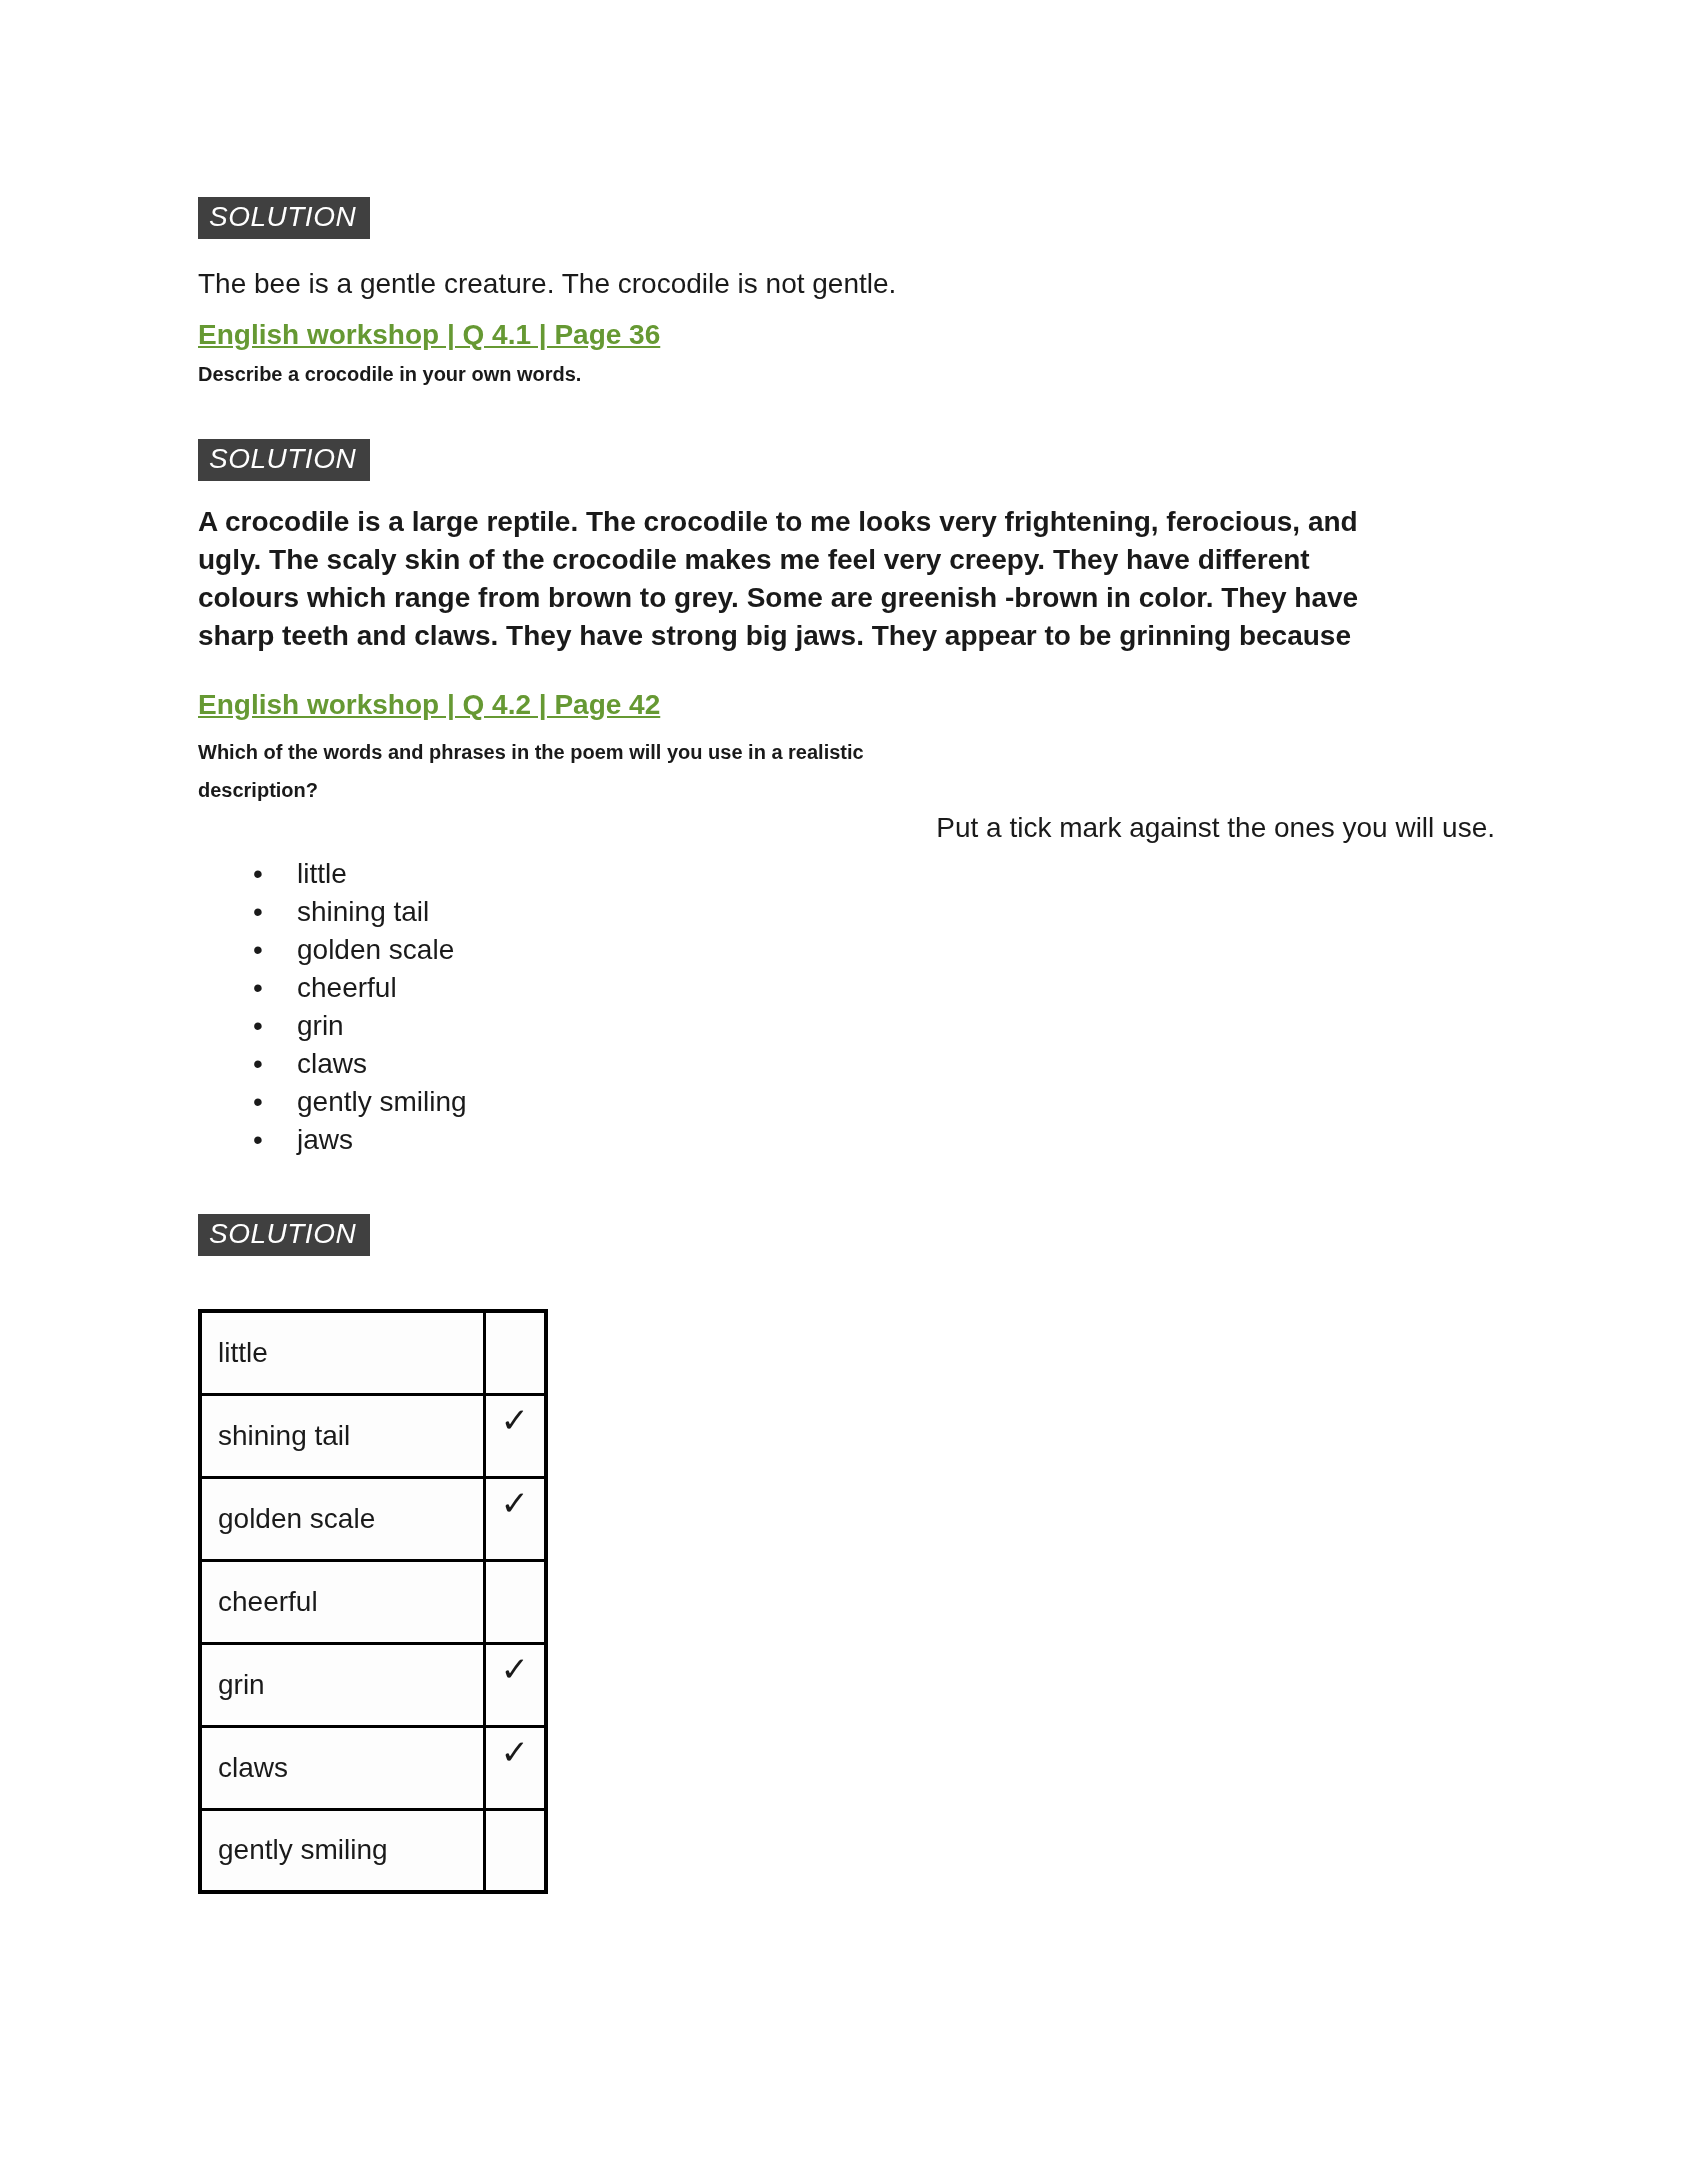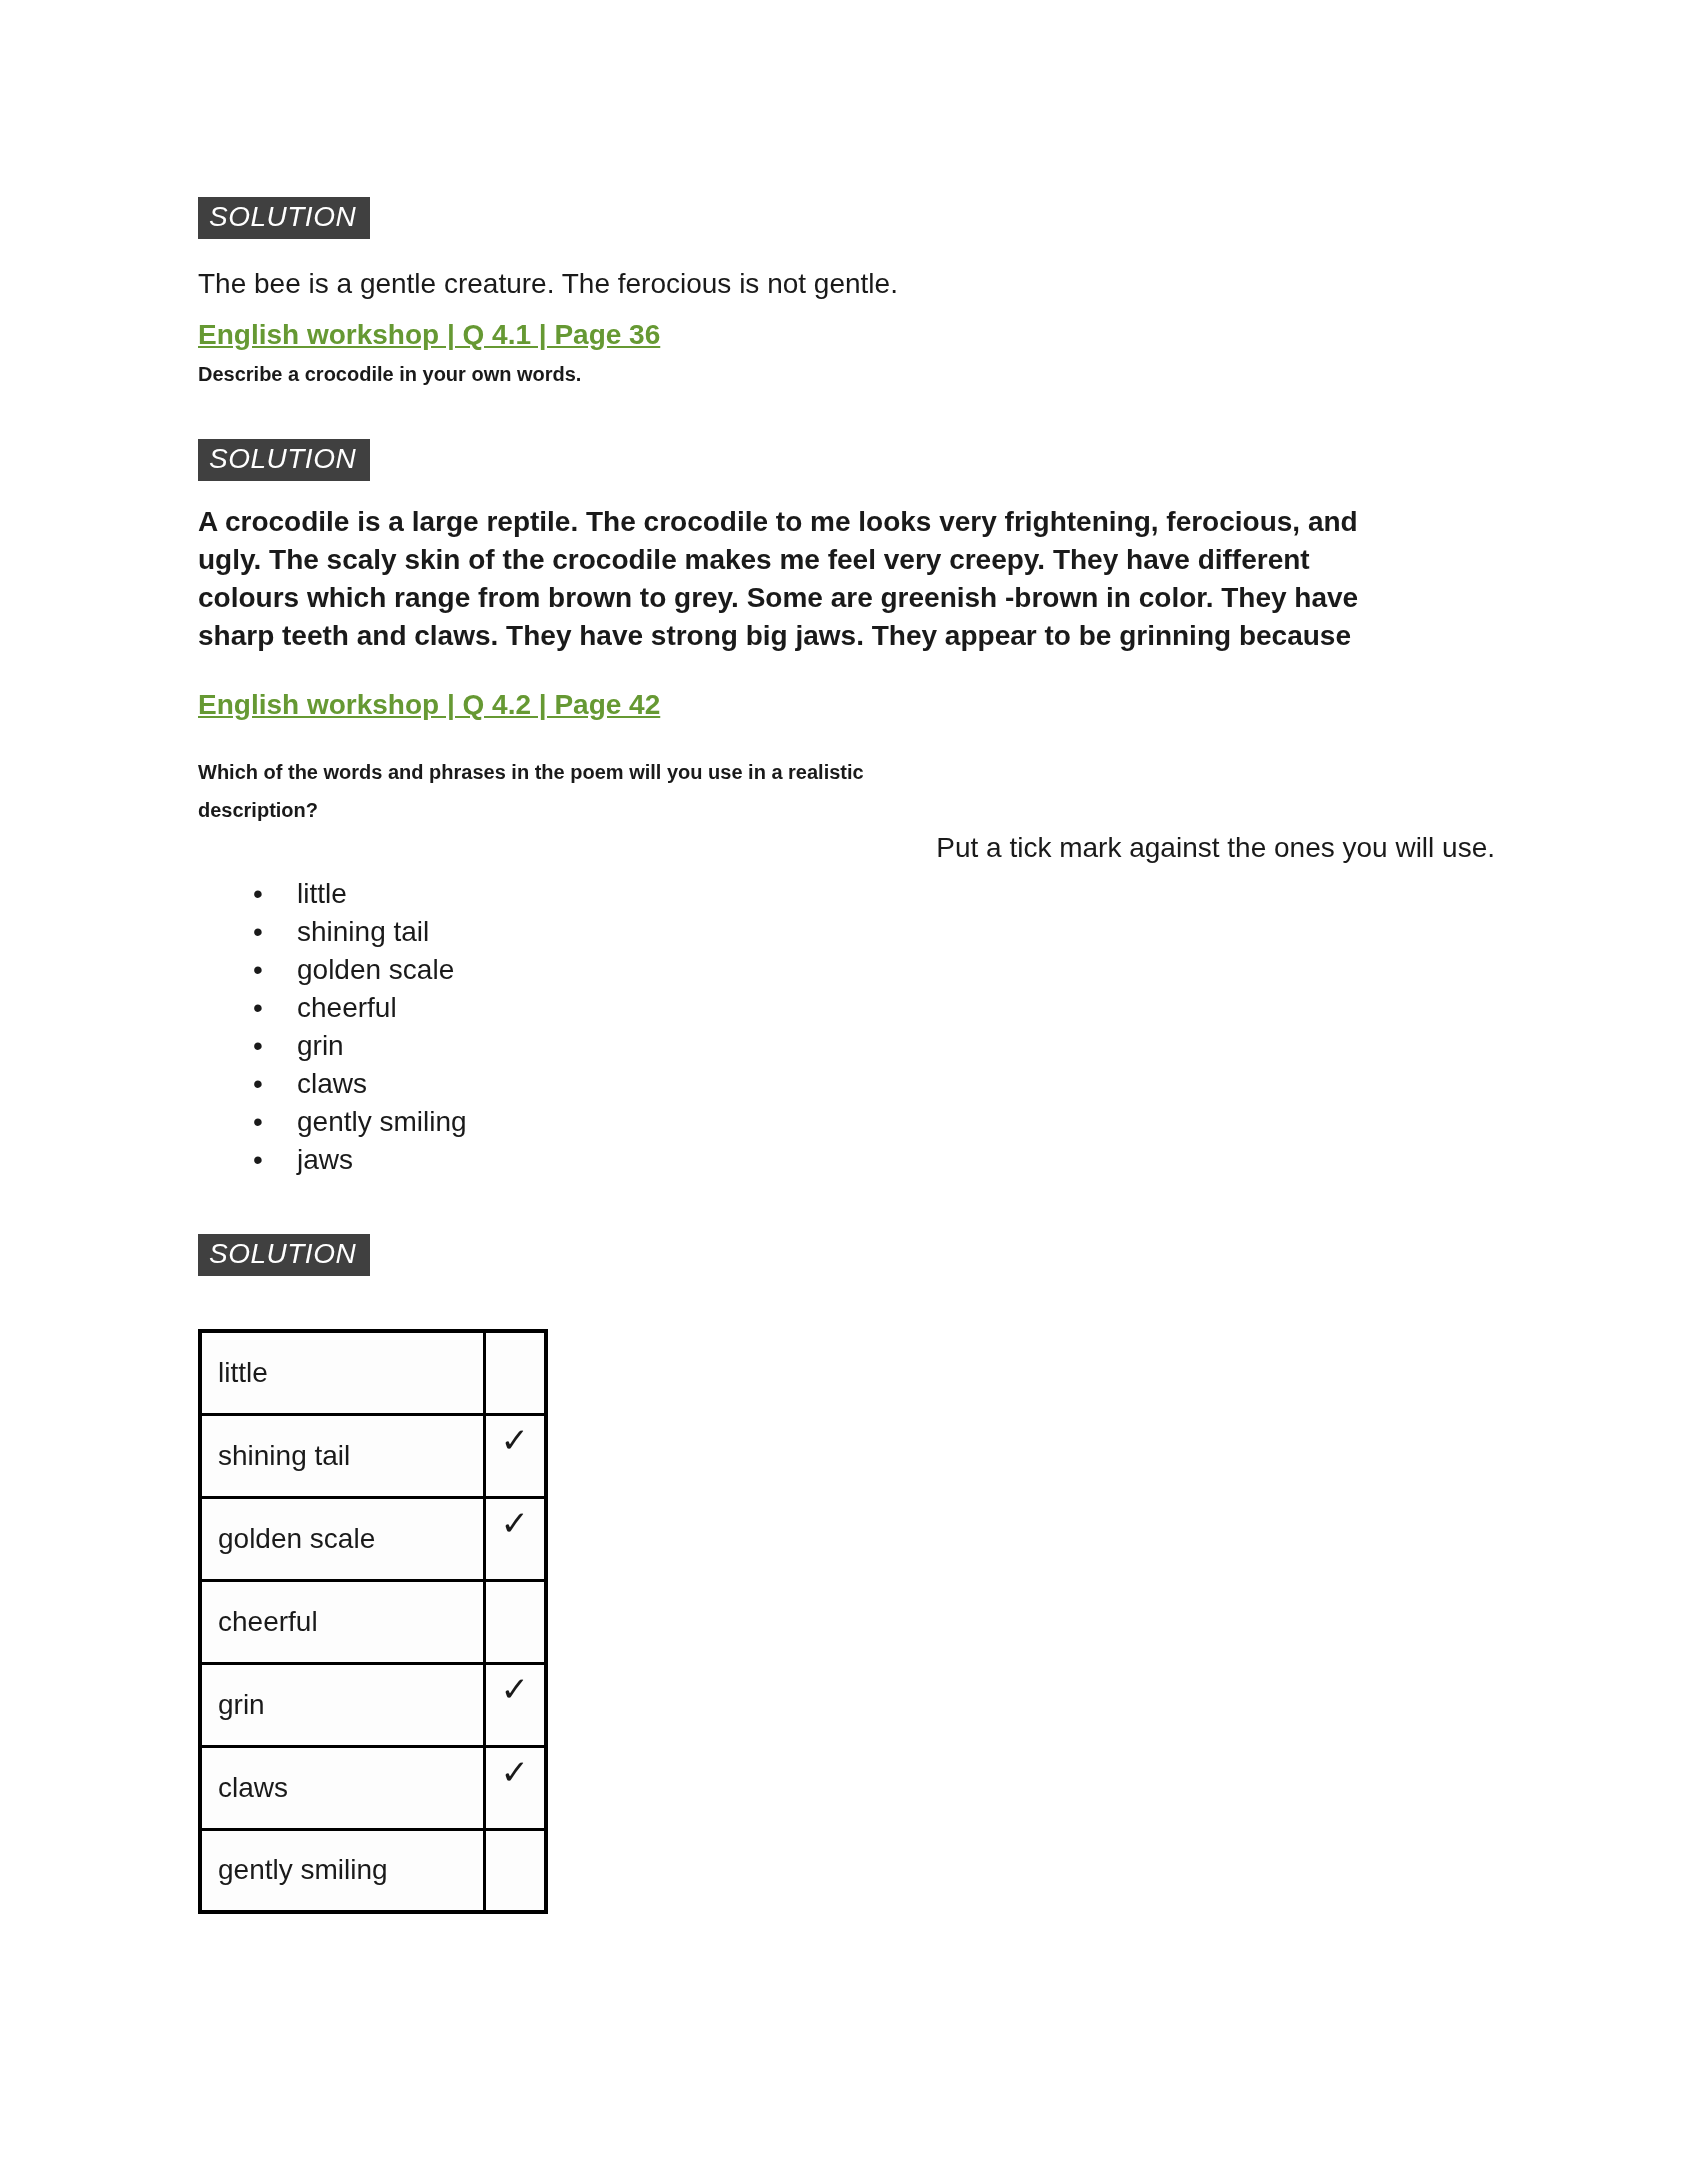--- a/index.html
+++ b/index.html
@@ -47,21 +47,21 @@
   }
   .badge-row-2 { margin-top: 46px; }
   .paragraph {
     margin-top: 22px;
     line-height: 38px;
     white-space: pre-line;
     font-weight: bold;
   }
   .heading-green-2 { margin-top: 30px; }
   .question-2 {
-    margin-top: 28px;
+    margin-top: 8px;
     white-space: pre-line;
   }
   .instruction { line-height: 38px; text-align: right; }
   ul.word-list {
     margin: 8px 0 0 0;
     padding: 0;
     list-style: none;
   }
   ul.word-list li {
     position: relative;
@@ -101,21 +101,21 @@
 </style>
 </head>
 <body>
 
 <div class="content">
 
   <div class="badge-row">
     <span class="solution-badge">SOLUTION</span>
   </div>
 
-  <div class="answer-line">The bee is a gentle creature. The ferocious is not gentle.</div>
+  <div class="answer-line">The bee is a gentle creature. The crocodile is not gentle.</div>
 
   <div class="heading-green">English workshop | Q 4.1 | Page 36</div>
 
   <div class="question-bold">Describe a crocodile in your own words.</div>
 
   <div class="badge-row badge-row-2">
     <span class="solution-badge">SOLUTION</span>
   </div>
 
   <div class="paragraph">A crocodile is a large reptile. The crocodile to me looks very frightening, ferocious, and

